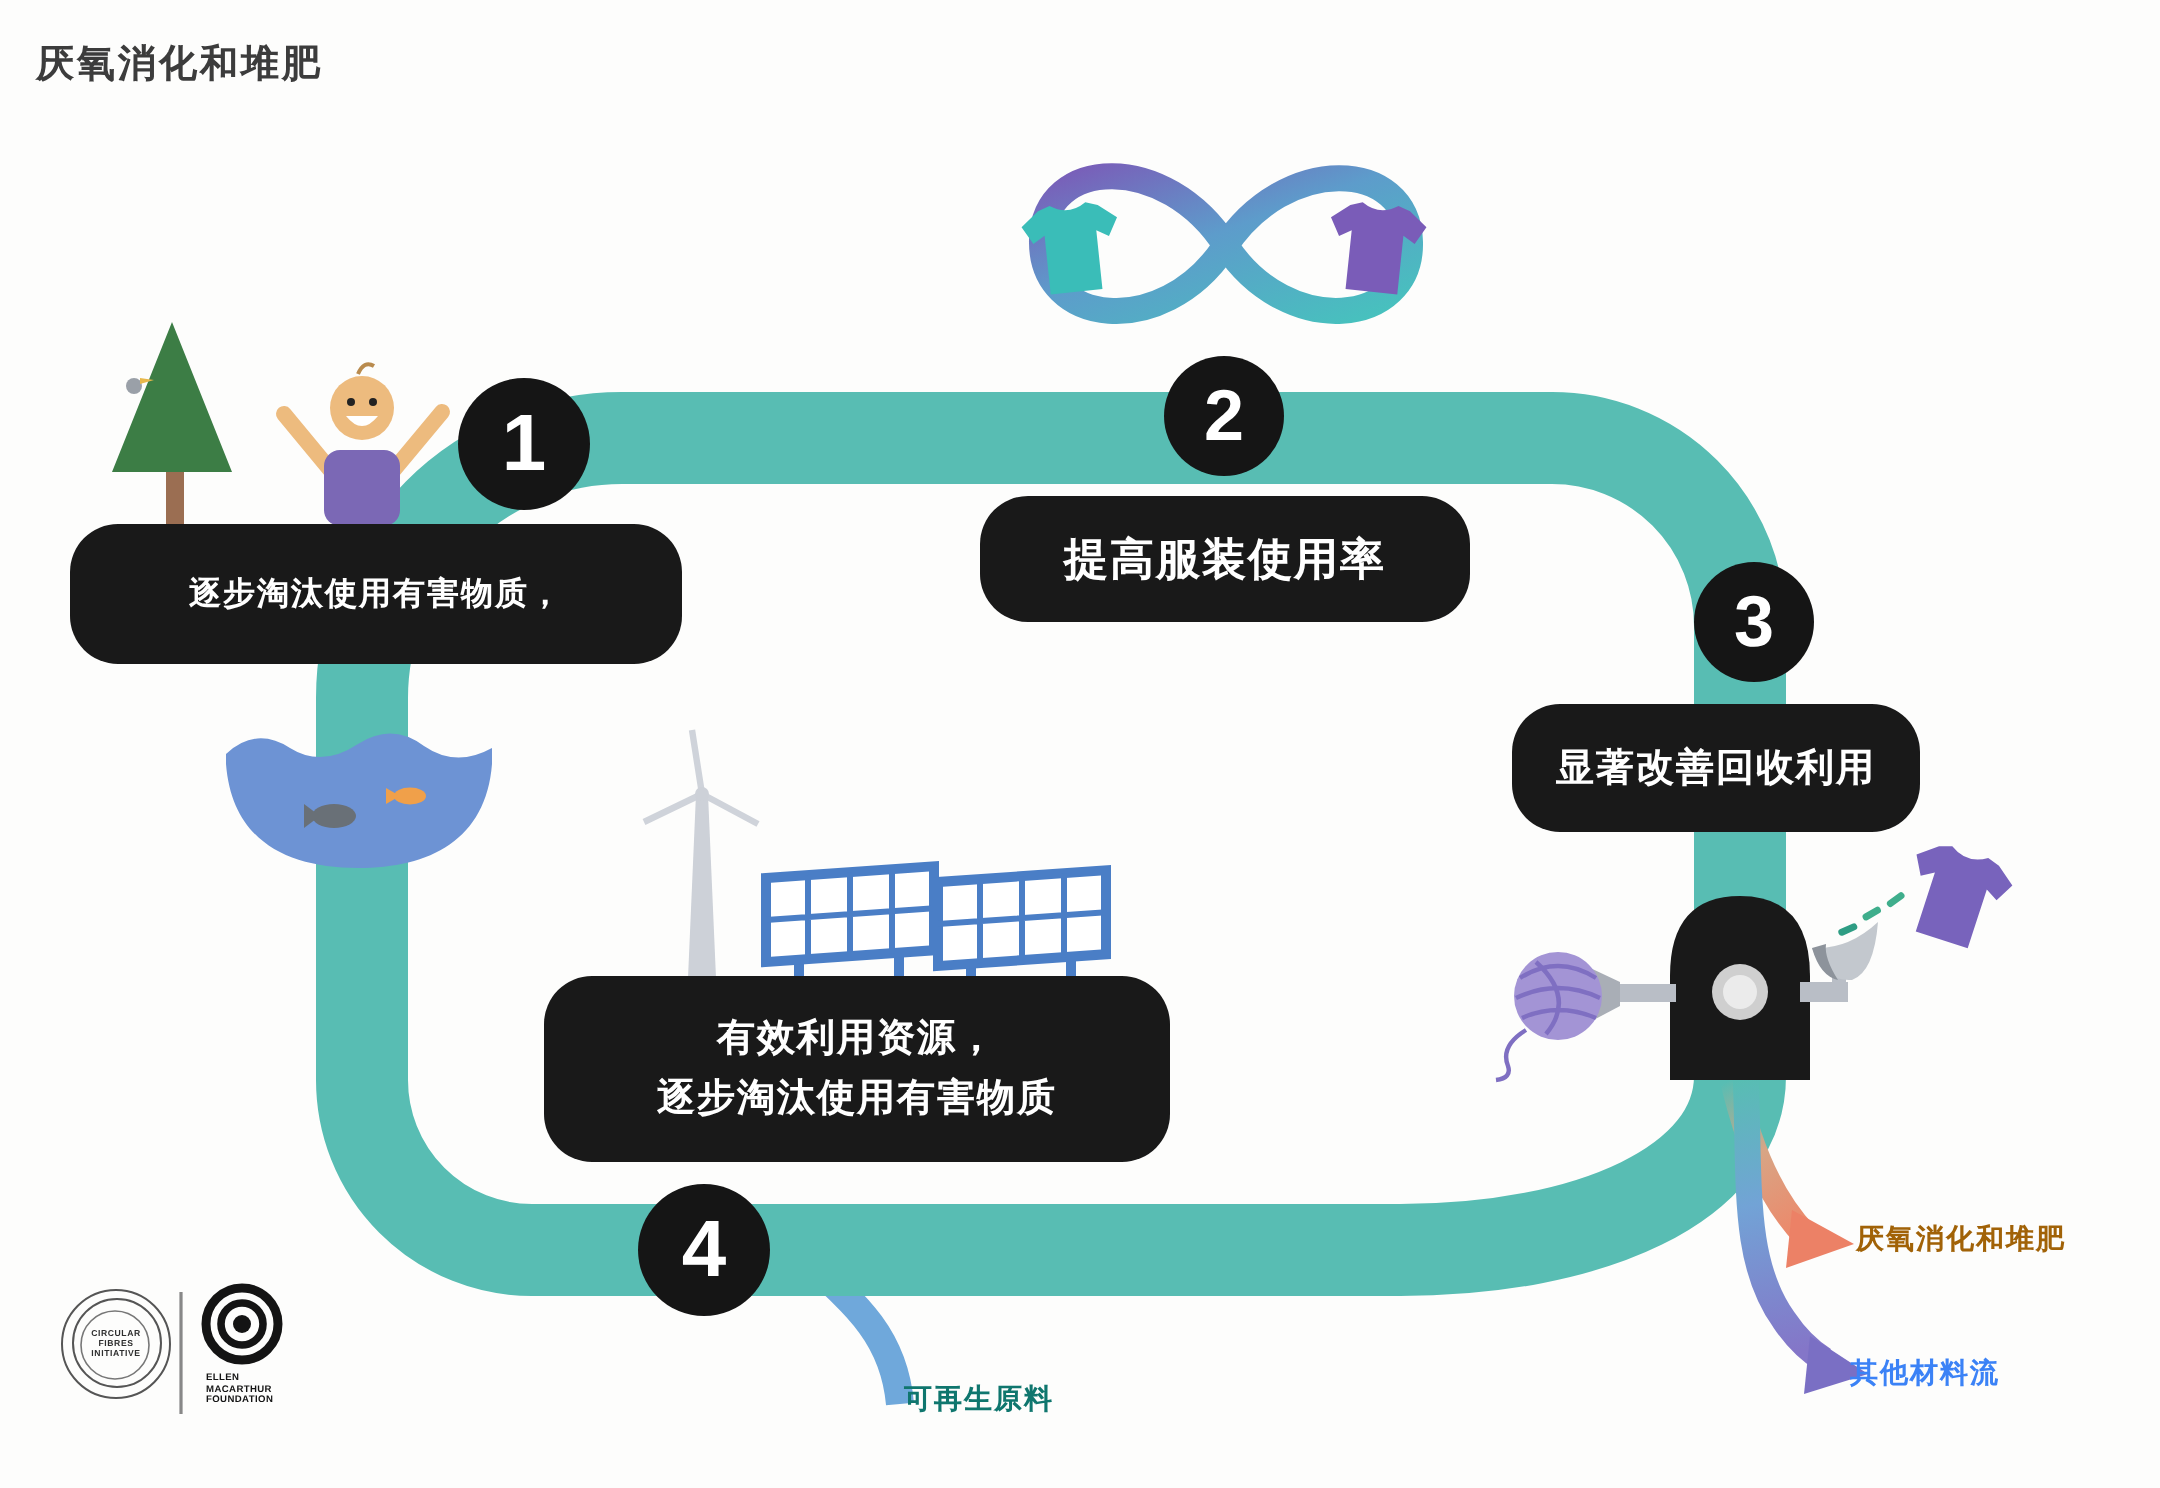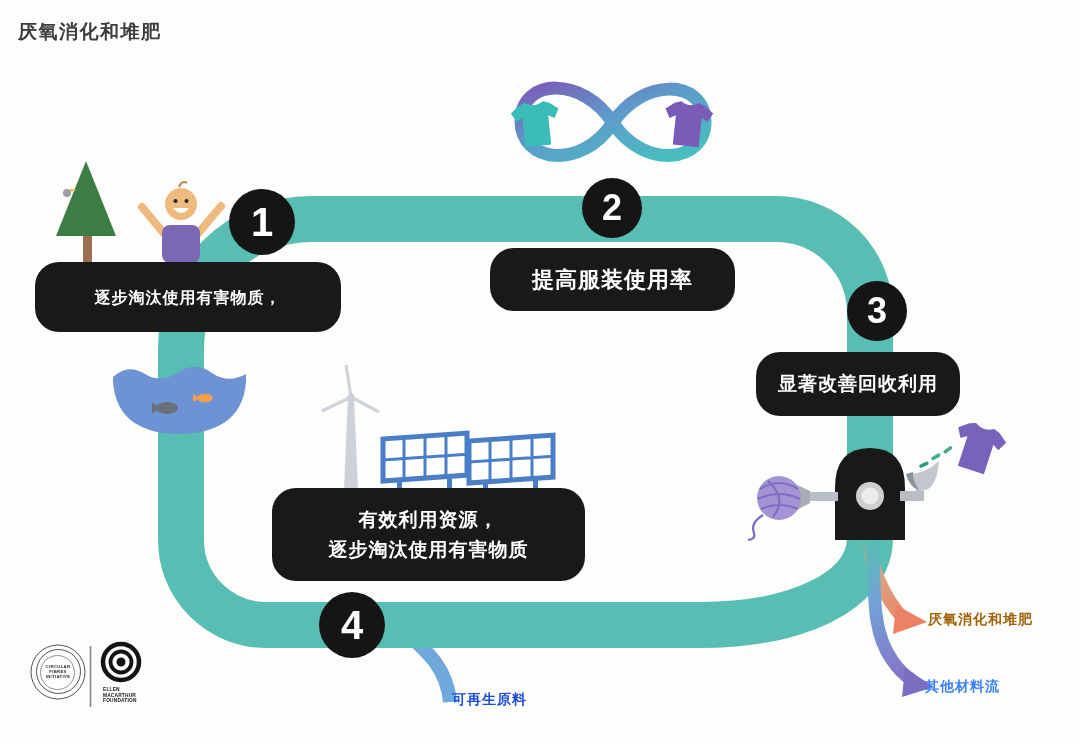--- a/index.html
+++ b/index.html
@@ -15,21 +15,21 @@
   #box2{left:490px;top:248px;width:245px;height:63px;font-size:22px;}
   #box3{left:756px;top:352px;width:204px;height:64px;font-size:19px;}
   #box4{left:272px;top:488px;width:313px;height:93px;font-size:19px;line-height:30px;}
   .num-circle{background:#151515;border-radius:50%;color:#ffffff;display:flex;align-items:center;
               justify-content:center;font-weight:700;}
   #num1{left:229px;top:189px;width:66px;height:66px;font-size:40px;}
   #num2{left:582px;top:178px;width:60px;height:60px;font-size:36px;}
   #num3{left:847px;top:281px;width:60px;height:60px;font-size:36px;}
   #num4{left:319px;top:592px;width:66px;height:66px;font-size:40px;}
   .flow-label{font-size:14px;font-weight:700;letter-spacing:1px;white-space:nowrap;}
-  #lbl-renewable{left:452px;top:691px;color:#1d4ed8;}
+  #lbl-renewable{left:452px;top:691px;color:#0f766e;}
   #lbl-anaerobic{left:928px;top:611px;color:#a16207;}
   #lbl-other{left:925px;top:678px;color:#3b82f6;}
   .logo-text{color:#2e2e2e;font-weight:700;}
   #cfi-text{left:34px;top:664px;width:48px;text-align:center;font-size:4.3px;line-height:5.2px;letter-spacing:.3px;}
   #emf-text{left:103px;top:687px;font-size:4.8px;line-height:5.6px;letter-spacing:.2px;color:#141414;}
 </style>
 </head>
 <body>
 
 <div class="stage">

